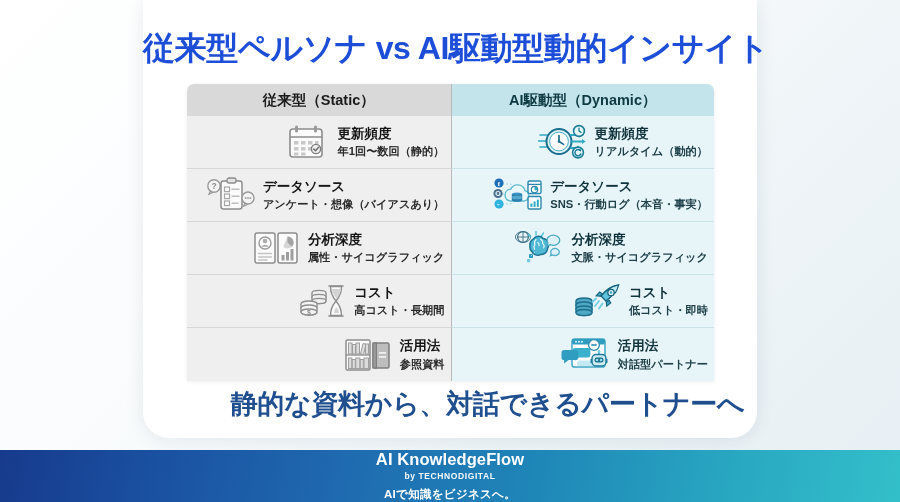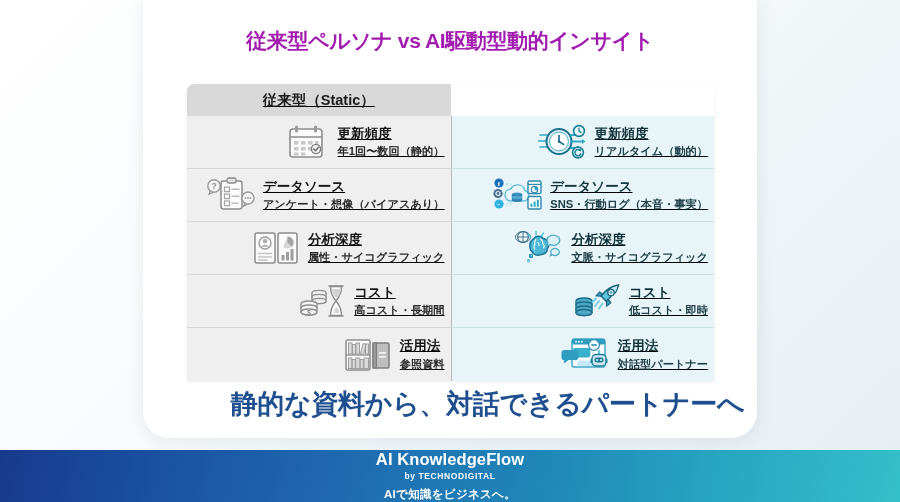--- a/index.html
+++ b/index.html
@@ -20,36 +20,35 @@
     width: 614px; height: 438px;
     background: #ffffff;
     border-radius: 0 0 26px 26px;
     box-shadow: 0 2px 18px rgba(40,70,90,0.10);
   }
 
   .title {
     position: absolute;
     left: 0; top: 27px; width: 614px;
     text-align: center;
-    font-size: 21px;
+    font-size: 32px;
     font-weight: 700;
-    color: #a21caf;
+    color: #1d4ed8;
     letter-spacing: -0.4px;
     white-space: nowrap;
   }
 
   
   .table {
     position: absolute;
     left: 44px; top: 84px;
     width: 527px;
     border-radius: 7px 7px 0 0;
     overflow: hidden;
     box-shadow: 0 1px 4px rgba(0,0,0,0.07);
-    text-decoration: underline;
   }
   .trow { display: flex; }
   .cell {
     width: 50%;
     display: flex;
     align-items: center;
     position: relative;
   }
 
   
@@ -116,20 +115,23 @@
 
 <div class="card">
 
   <div class="title">従来型ペルソナ vs AI駆動型動的インサイト</div>
 
   <div class="table">
 
     <div class="trow head">
       <div class="cell c-left">
         <span class="htxt">従来型（Static）</span>
+      </div>
+      <div class="cell c-right">
+        <span class="htxt">AI駆動型（Dynamic）</span>
       </div>
     </div>
 
     <div class="body">
 
       <div class="trow">
         <div class="cell c-left">
           <span class="ico">
             <svg width="40" height="36" viewBox="0 0 40 36">
               <rect x="4" y="5" width="32" height="28" rx="3" fill="#fbfbfb" stroke="#8d8d8d" stroke-width="1.6"></rect>

